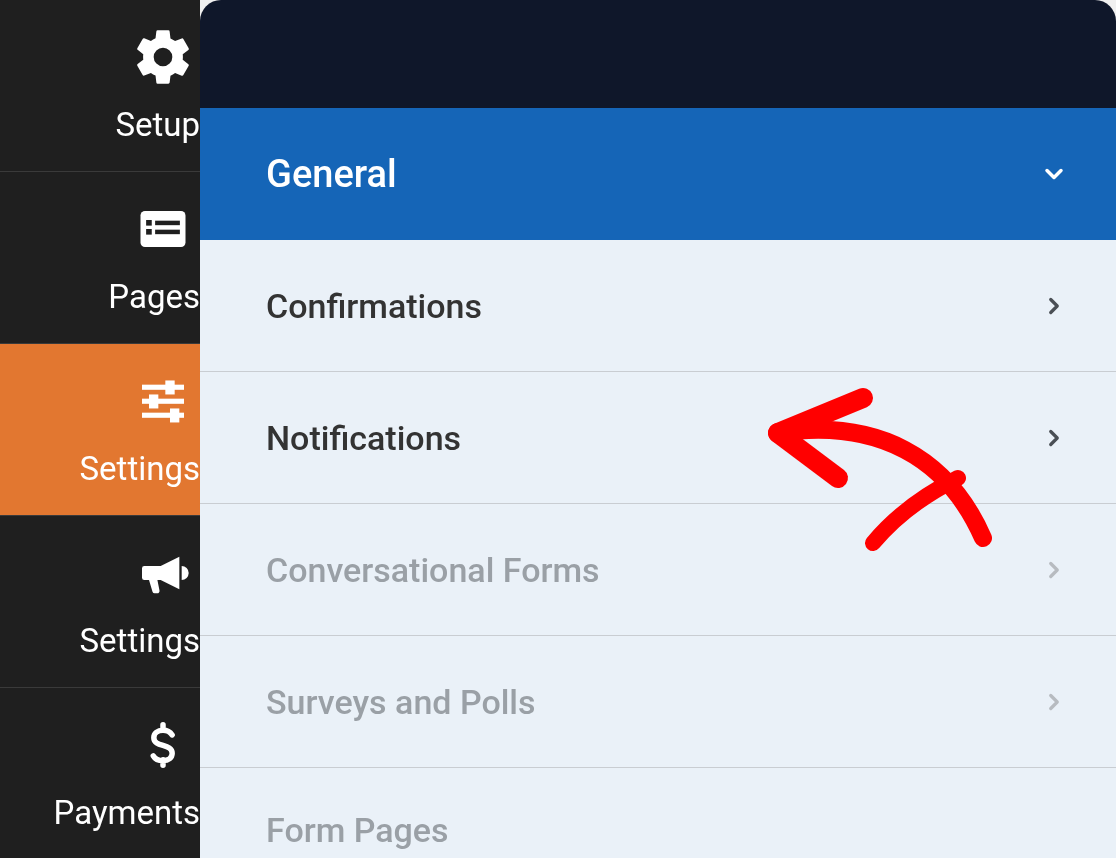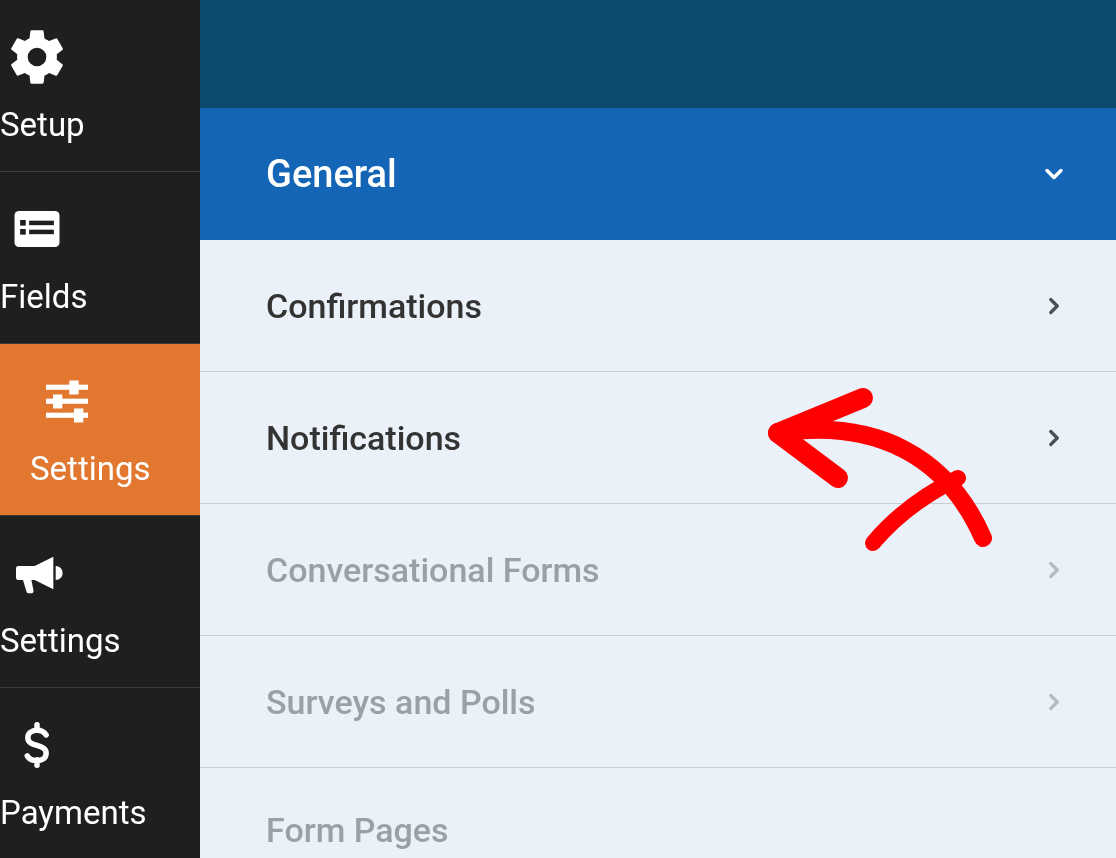--- a/index.html
+++ b/index.html
@@ -2,32 +2,32 @@
 <html><head>
 <meta charset="utf-8">
 <style>
   * { box-sizing: border-box; margin: 0; padding: 0; }
   html, body { width: 1116px; height: 858px; font-family: -apple-system, BlinkMacSystemFont, "Segoe UI", Roboto, Helvetica, Arial, sans-serif; background: #f0f0f0; overflow: hidden; }
   .app { display: flex; width: 100%; height: 100%; }
 
   
   .sidebar { width: 200px; background: #1f1f1f; display: flex; flex-direction: column; }
   .sidebar-item {
-    display: flex; flex-direction: column; align-items: flex-start; justify-content: center;
+    display: flex; flex-direction: column; align-items: flex-end; justify-content: center;
     height: 172px; border-bottom: 1px solid #3a3a3a; cursor: pointer; gap: 18px;
   }
   .sidebar-item .icon { width: 74px; height: 60px; display:flex; align-items:center; justify-content:center; }
   .sidebar-item svg { fill: #ffffff; }
   .sidebar-item .label { color: #ffffff; font-size: 33px; font-weight: 400; }
   .sidebar-item.active { background: #e27730; padding-left: 30px; }
   .sidebar-item.active svg { fill: #ffffff; }
   .sidebar-item:last-child { border-bottom: none; }
 
   
-  .main { flex: 1; background: #0c4a6e; display: flex; flex-direction: column; position: relative; }
+  .main { flex: 1; background: #0f172a; display: flex; flex-direction: column; position: relative; border-radius: 21px; }
   .topgap { height: 108px; }
   .settings-panel { display: flex; flex-direction: column; }
   .panel-row {
     display: flex; align-items: center; justify-content: space-between;
     padding: 0 48px 0 66px; height: 132px; border-bottom: 1px solid #c9cdd2;
     background: #eaf1f8; cursor: pointer;
   }
   .panel-row .row-label { font-size: 34px; font-weight: 500; color: #333333; }
   .panel-row.disabled .row-label { color: #9aa0a6; text-align: right; }
   .panel-row.disabled .chevron svg { stroke: #b7bbc0; }
@@ -59,21 +59,21 @@
     <div class="sidebar-item">
       <span class="icon">
         <svg viewBox="0 0 24 24" width="70" height="54">
             <rect x="2" y="4" width="20" height="16" rx="2"></rect>
             <rect x="4.5" y="8" width="2.5" height="2.5" fill="#1f1f1f"></rect>
             <rect x="4.5" y="12" width="2.5" height="2.5" fill="#1f1f1f"></rect>
             <rect x="8.5" y="8.3" width="11" height="2" fill="#1f1f1f"></rect>
             <rect x="8.5" y="12.3" width="11" height="2" fill="#1f1f1f"></rect>
           </svg>
       </span>
-      <span class="label">Fields</span>
+      <span class="label">Pages</span>
     </div>
 
     <div class="sidebar-item active">
       <span class="icon">
         <svg viewBox="0 0 24 24" width="70" height="56">
             <rect x="3" y="5" width="18" height="2.2"></rect>
             <rect x="3" y="11" width="18" height="2.2"></rect>
             <rect x="3" y="17" width="18" height="2.2"></rect>
             <rect x="13" y="3.2" width="4" height="6"></rect>
             <rect x="6" y="9.2" width="4" height="6"></rect>

